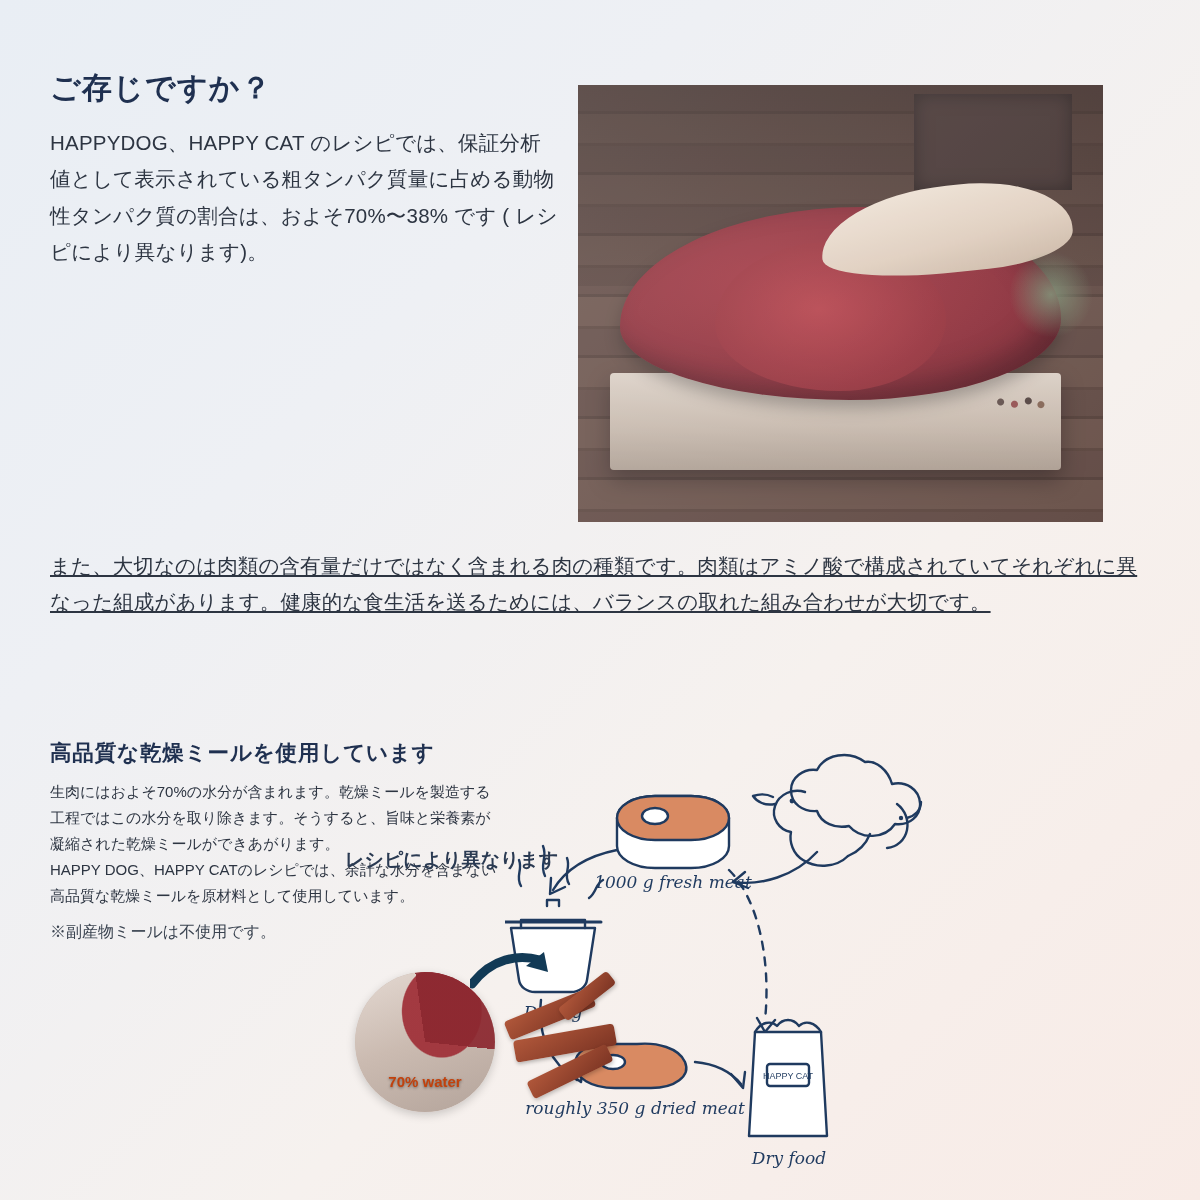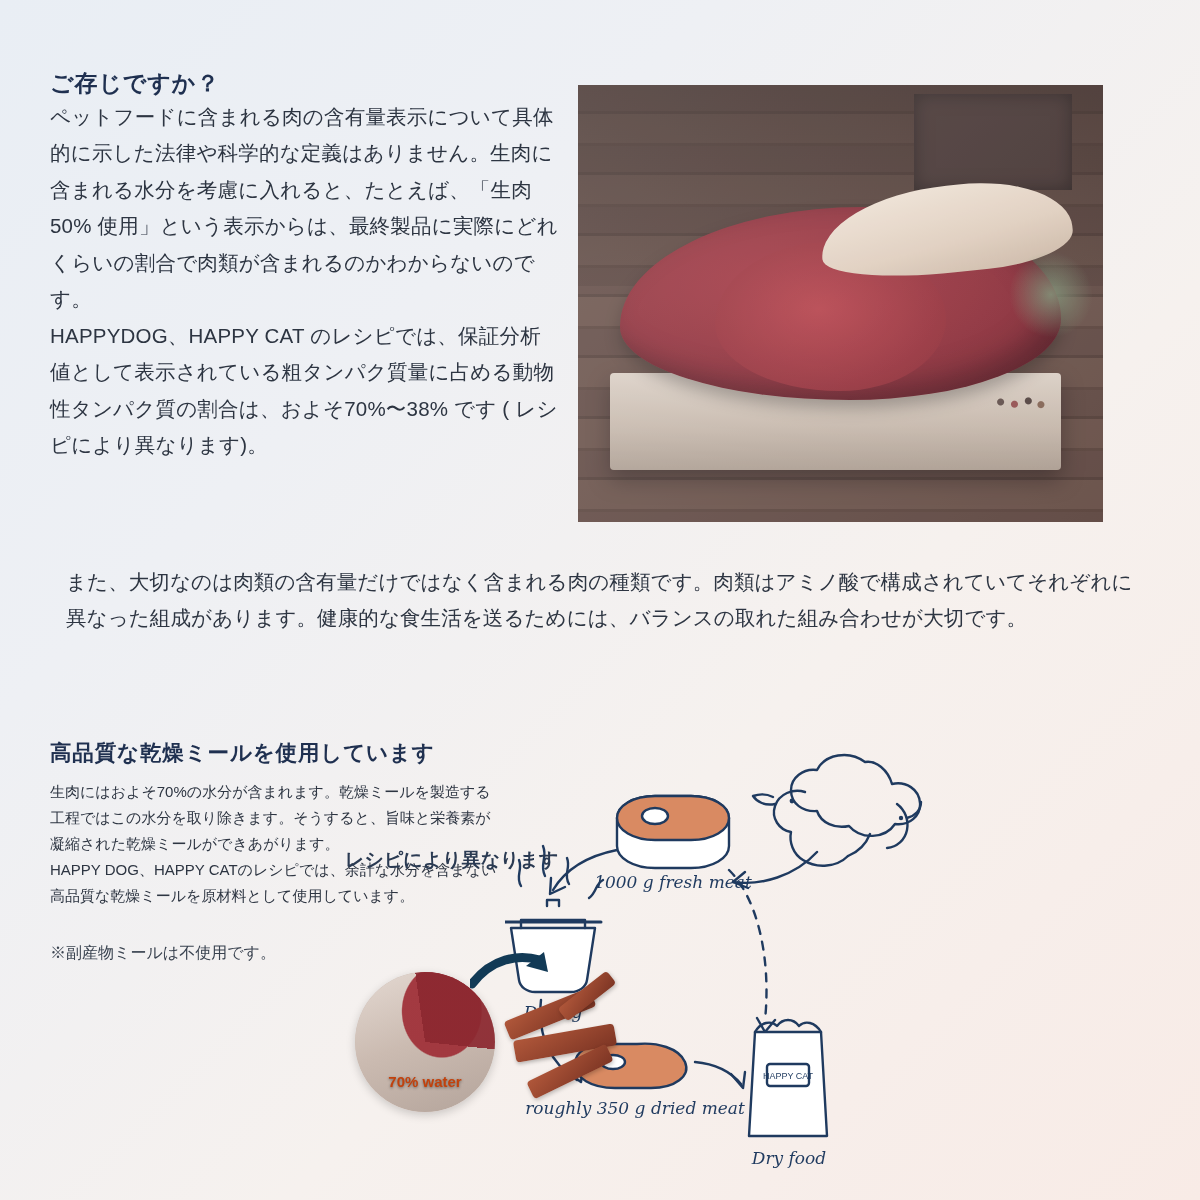--- a/index.html
+++ b/index.html
@@ -35,41 +35,42 @@
     left: 50px;
     top: 68px;
     width: 510px;
   }
   .heading {
     font-weight: bold;
     color: #1f3050;
     letter-spacing: 0.04em;
   }
   .s1-heading {
-    font-size: 23px;
+    font-size: 30px;
+    margin-bottom: 16px;
   }
   .s1-body {
     font-size: 20.5px;
     line-height: 1.78;
     letter-spacing: 0.01em;
     color: #2d3542;
   }
   .s1-body p { margin: 0; }
 
   .s1-wide {
     position: absolute;
     left: 50px;
     top: 548px;
     width: 1105px;
     font-size: 20.5px;
     line-height: 1.78;
     letter-spacing: 0.005em;
     color: #2d3542;
   }
-  .s1-wide p { margin: 16px; }
+  .s1-wide p { margin: 0; text-decoration: underline; }
 
   
   .meat-photo {
     position: absolute;
     left: 578px;
     top: 85px;
     width: 525px;
     height: 437px;
     overflow: hidden;
     background: #6a4a46;
@@ -183,21 +184,21 @@
     font-size: 21.5px;
     margin-bottom: 12px;
   }
   .s2-body {
     font-size: 15px;
     line-height: 1.74;
     color: #2d3542;
   }
   .s2-body p { margin: 0; }
   .s2-note {
-    margin-top: 34px;
+    margin-top: 13px;
     font-size: 16px;
     color: #3a4350;
   }
 
   
   .diagram {
     position: absolute;
     left: 505px;
     top: 0;
     width: 695px;
@@ -296,21 +297,20 @@
 </head>
 <body>
 
 <div class="page">
 
   <div class="section-top">
 
     <div class="s1-text">
       <div class="heading s1-heading">ご存じですか？</div>
       <div class="s1-body">
-        <p>ペットフードに含まれる肉の含有量表示について具体的に示した法律や科学的な定義はありません。生肉に含まれる水分を考慮に入れると、たとえば、「生肉 50% 使用」という表示からは、最終製品に実際にどれくらいの割合で肉類が含まれるのかわからないのです。</p>
         <p>HAPPYDOG、HAPPY CAT のレシピでは、保証分析値として表示されている粗タンパク質量に占める動物性タンパク質の割合は、およそ70%〜38% です ( レシピにより異なります)。</p>
       </div>
     </div>
 
     <div class="meat-photo">
       <div class="wood"></div>
       <div class="wood-dark"></div>
       <div class="board-panel"></div>
       <div class="cutting-board"></div>
       <div class="meat"></div>

